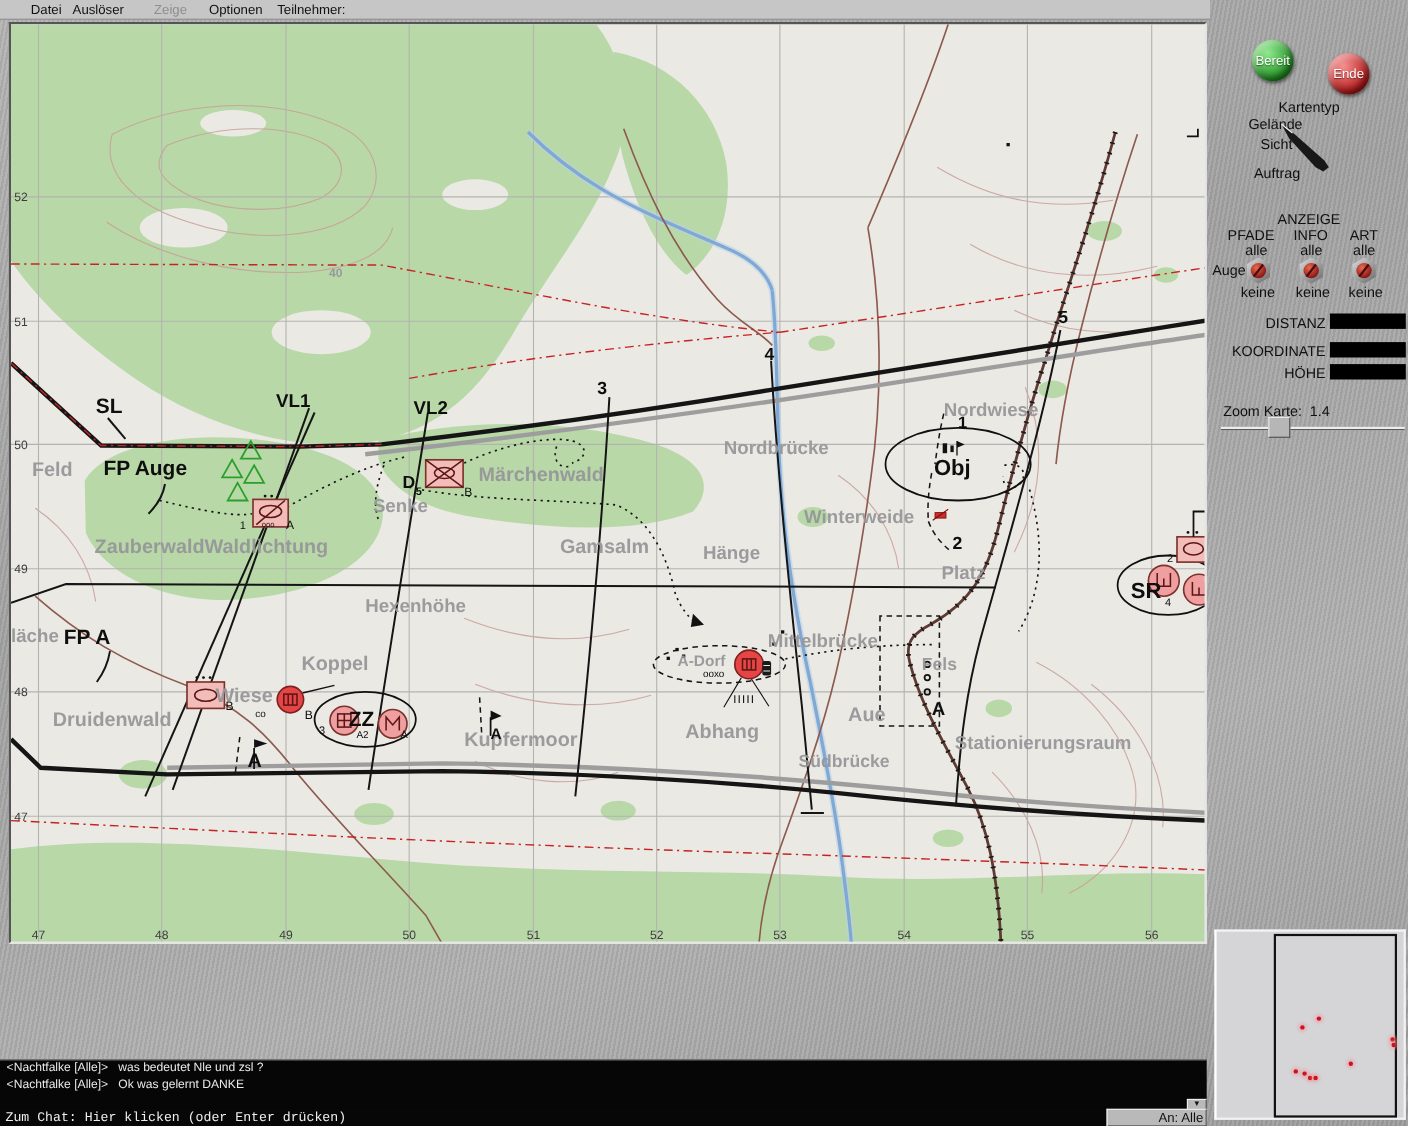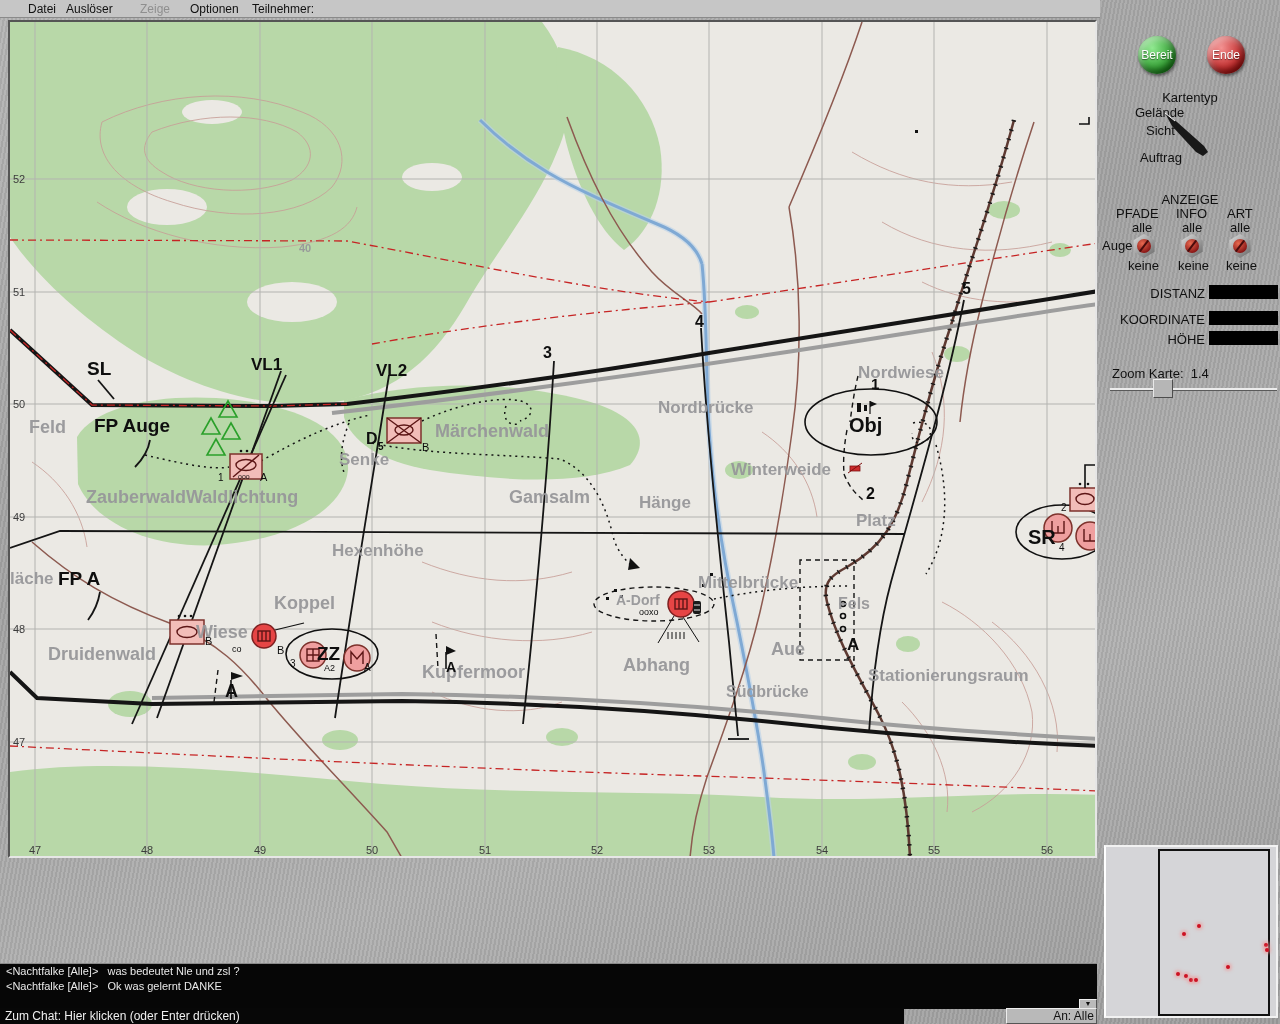--- a/index.html
+++ b/index.html
@@ -45,21 +45,21 @@
   .grn{stroke:#2aa02a;stroke-width:1.6;fill:none;}
   .forest{fill:#b8d8a8;}
   .clearing{fill:#ebe9e4;}
   
   .sidebar{position:absolute;left:1100px;top:0;width:180px;height:1024px;font-size:13px;color:#101010;}
   .round-btn{position:absolute;width:38px;height:38px;border-radius:50%;color:#fff;font-size:12px;
     display:flex;align-items:center;justify-content:center;cursor:pointer;
     text-shadow:0 1px 1px rgba(0,0,0,.5);
     box-shadow:inset -3px -4px 6px rgba(0,0,0,.45),inset 3px 4px 6px rgba(255,255,255,.45),1px 2px 3px rgba(0,0,0,.5);}
   .btn-green{left:38px;top:36px;background:radial-gradient(circle at 38% 32%,#8fe98f,#1c8c1c 75%);}
-  .btn-red{left:107px;top:36px;background:radial-gradient(circle at 38% 32%,#f49090,#b31212 75%);}
+  .btn-red{left:107px;top:48px;background:radial-gradient(circle at 38% 32%,#f49090,#b31212 75%);}
   .sb-lbl{position:absolute;white-space:nowrap;}
   .sb-center{width:180px;text-align:center;left:0;}
   .knob{position:absolute;width:24px;height:24px;
     clip-path:polygon(50% 0,94% 26%,94% 74%,50% 100%,6% 74%,6% 26%);
     background:linear-gradient(135deg,#e2e2e2,#636363);cursor:pointer;}
   .knob::after{content:"";position:absolute;left:5px;top:5px;width:14px;height:14px;border-radius:50%;
     background:radial-gradient(circle at 38% 32%,#e86a50,#871414 75%);}
   .knob::before{content:"";position:absolute;left:11px;top:5px;width:2px;height:14px;background:#4a0c0c;
     transform:rotate(38deg);z-index:2;}
   .ro-label{position:absolute;left:0;width:105px;text-align:right;font-size:13px;}
@@ -75,22 +75,22 @@
   .mm-viewport{position:absolute;left:52px;top:2px;width:108px;height:163px;border:2px solid #111;}
   .mm-dot{position:absolute;width:4px;height:4px;border-radius:50%;background:#cc1122;
     box-shadow:0 0 3px 2px rgba(240,150,150,.55);}
   
   .chat-log{position:absolute;left:0;top:963px;width:1097px;height:45px;background:#060606;
     border-top:1px solid #8a8a8a;color:#e9e9e9;font-size:11px;line-height:15px;}
   .chat-line{padding-left:6px;white-space:pre;}
   .chat-dd{position:absolute;left:1079px;top:999px;width:16px;height:10px;background:#b9b9b9;
     border:1px solid;border-color:#eee #555 #555 #eee;font-size:7px;line-height:8px;text-align:center;
     color:#111;cursor:pointer;}
-  .status-bar{position:absolute;left:0;top:1008px;width:904px;height:16px;background:#070707;
-    color:#efefef;font-size:12px;line-height:16px;cursor:pointer;}
+  .status-bar{position:absolute;left:0;top:1008px;width:1006px;height:16px;background:#070707;
+    color:#efefef;font-size:12px;line-height:16px;cursor:pointer;font-family:Liberation Mono, monospace;}
   .status-bar span{padding-left:5px;}
   .an-alle{position:absolute;left:1006px;top:1008px;width:91px;height:16px;background:#b9b9b9;
     border:1px solid;border-color:#eee #555 #555 #eee;box-sizing:border-box;font-size:12px;
     text-align:center;line-height:14px;color:#111;cursor:pointer;padding-left:44px;}
 </style>
 </head>
 <body>
 
 <div class="menubar">
   <span style="left:28px">Datei</span>

